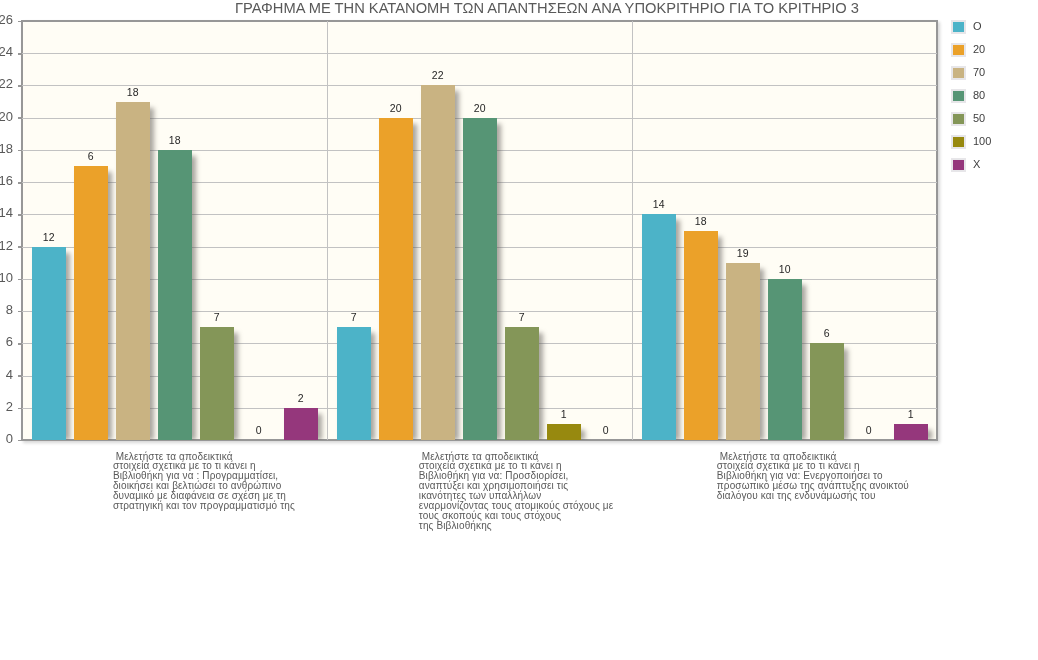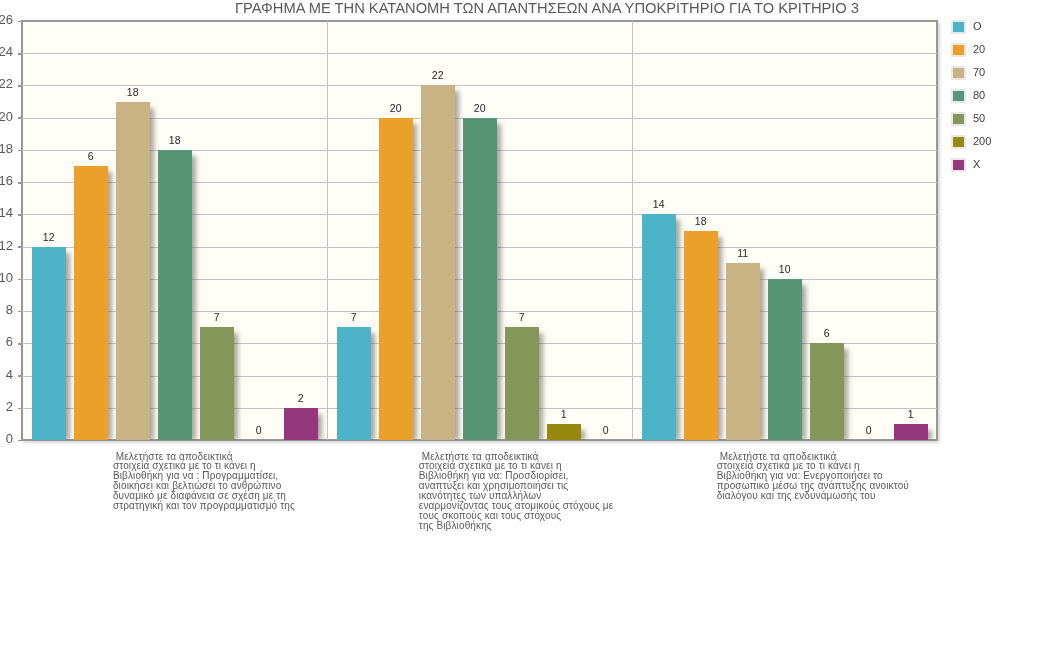--- a/index.html
+++ b/index.html
@@ -205,21 +205,21 @@
       <div class="bar-label" style="left: 514.7px; width: 54px; top: 387.885px;">1</div>
       <div class="bar-label" style="left: 556.7px; width: 54px; top: 404px;">0</div>
       <div class="bar-shadow" style="left: 623.9px; width: 34px; height: 219.615px; background: rgba(88, 85, 78, 0.52); filter: blur(2.4px);"></div>
       <div class="bar" style="left: 619.7px; width: 34px; height: 225.615px; background: rgb(76, 179, 200);"></div>
       <div class="bar-label" style="left: 609.7px; width: 54px; top: 178.385px;">14</div>
       <div class="bar-shadow" style="left: 665.9px; width: 34px; height: 203.5px; background: rgba(88, 85, 78, 0.52); filter: blur(2.4px);"></div>
       <div class="bar" style="left: 661.7px; width: 34px; height: 209.5px; background: rgb(235, 161, 41);"></div>
       <div class="bar-label" style="left: 651.7px; width: 54px; top: 194.5px;">18</div>
       <div class="bar-shadow" style="left: 707.9px; width: 34px; height: 171.269px; background: rgba(88, 85, 78, 0.52); filter: blur(2.4px);"></div>
       <div class="bar" style="left: 703.7px; width: 34px; height: 177.269px; background: rgb(201, 179, 130);"></div>
-      <div class="bar-label" style="left: 693.7px; width: 54px; top: 226.731px;">11</div>
+      <div class="bar-label" style="left: 693.7px; width: 54px; top: 226.731px;">19</div>
       <div class="bar-shadow" style="left: 749.9px; width: 34px; height: 155.154px; background: rgba(88, 85, 78, 0.52); filter: blur(2.4px);"></div>
       <div class="bar" style="left: 745.7px; width: 34px; height: 161.154px; background: rgb(86, 149, 117);"></div>
       <div class="bar-label" style="left: 735.7px; width: 54px; top: 242.846px;">10</div>
       <div class="bar-shadow" style="left: 791.9px; width: 34px; height: 90.6923px; background: rgba(88, 85, 78, 0.52); filter: blur(2.4px);"></div>
       <div class="bar" style="left: 787.7px; width: 34px; height: 96.6923px; background: rgb(132, 150, 88);"></div>
       <div class="bar-label" style="left: 777.7px; width: 54px; top: 307.308px;">6</div>
       <div class="bar-label" style="left: 819.7px; width: 54px; top: 404px;">0</div>
       <div class="bar-shadow" style="left: 875.9px; width: 34px; height: 10.1154px; background: rgba(88, 85, 78, 0.52); filter: blur(2.4px);"></div>
       <div class="bar" style="left: 871.7px; width: 34px; height: 16.1154px; background: rgb(149, 55, 124);"></div>
       <div class="bar-label" style="left: 861.7px; width: 54px; top: 387.885px;">1</div>
@@ -294,21 +294,21 @@
       <div class="legend-item" style="top: 69px;">
         <div class="legend-swatch" style="background: rgb(86, 149, 117);"></div>
         <div class="legend-text">80</div>
       </div>
       <div class="legend-item" style="top: 92px;">
         <div class="legend-swatch" style="background: rgb(132, 150, 88);"></div>
         <div class="legend-text">50</div>
       </div>
       <div class="legend-item" style="top: 115px;">
         <div class="legend-swatch" style="background: rgb(151, 137, 15);"></div>
-        <div class="legend-text">200</div>
+        <div class="legend-text">100</div>
       </div>
       <div class="legend-item" style="top: 138px;">
         <div class="legend-swatch" style="background: rgb(149, 55, 124);"></div>
         <div class="legend-text">X</div>
       </div>
     </div>
 
 </div>
 
 </body></html>

